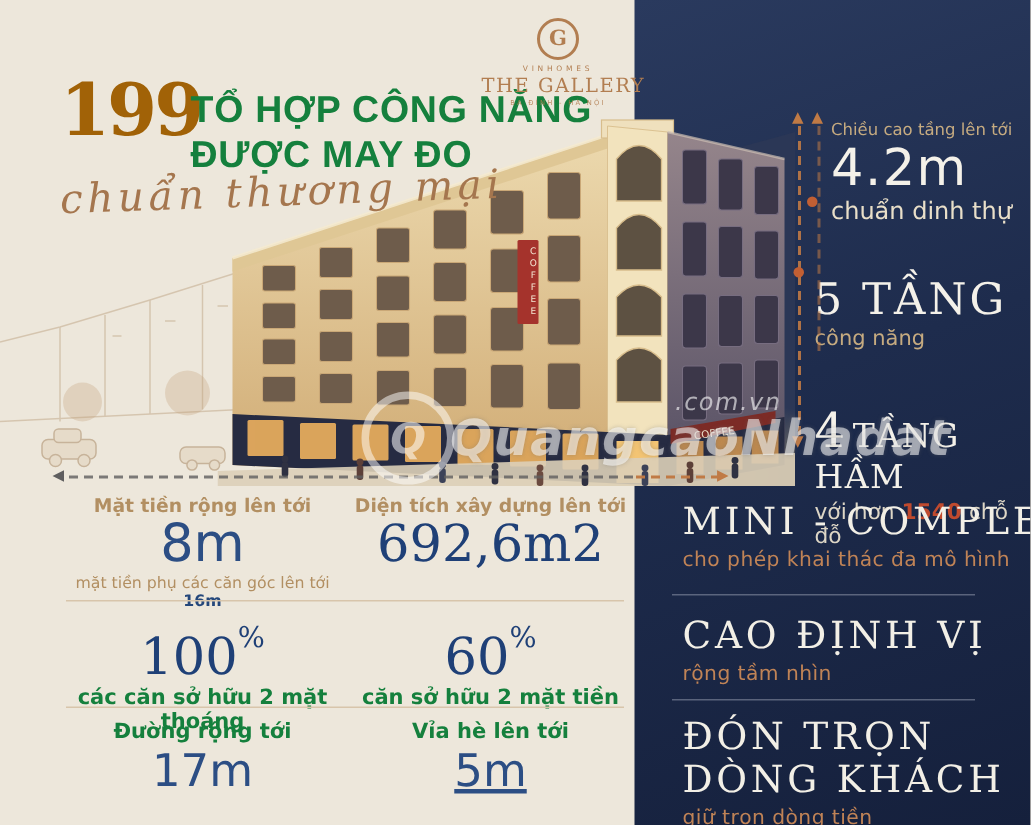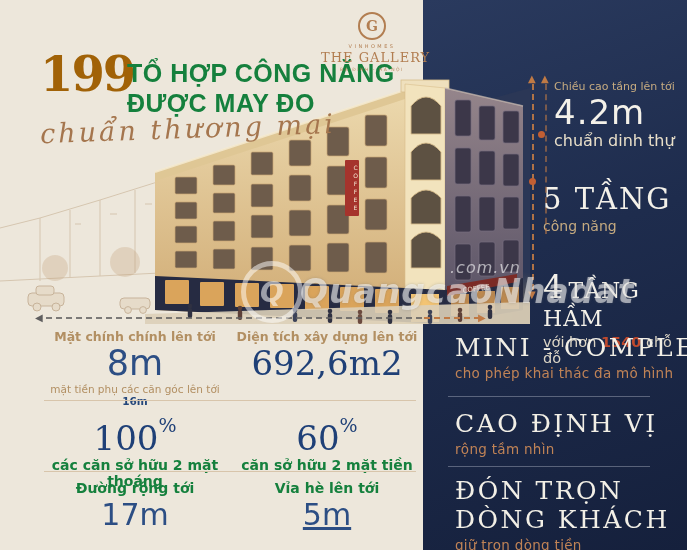--- a/index.html
+++ b/index.html
@@ -321,21 +321,21 @@
     <div class="f-sub">rộng tầm nhìn</div>
   </div>
   <div class="abs navy-div" id="ndiv-2"></div>
   <div class="abs feature" id="feat-3">
     <div class="f-title">ĐÓN TRỌN</div>
     <div class="f-title">DÒNG KHÁCH</div>
     <div class="f-sub">giữ trọn dòng tiền</div>
   </div>
 
   <div class="abs col1" id="row1-c1">
-    <div class="stat-label">Mặt chính chính lên tới</div>
+    <div class="stat-label">Mặt tiền rộng lên tới</div>
     <div class="stat-value-sans">8m</div>
     <div class="stat-sub">
       <span>mặt tiền phụ các căn góc lên tới</span>
       <b>16m</b>
     </div>
   </div>
   <div class="abs col2" id="row1-c2">
     <div class="stat-label">Diện tích xây dựng lên tới</div>
     <div class="stat-value-serif">692,6m2</div>
   </div>

